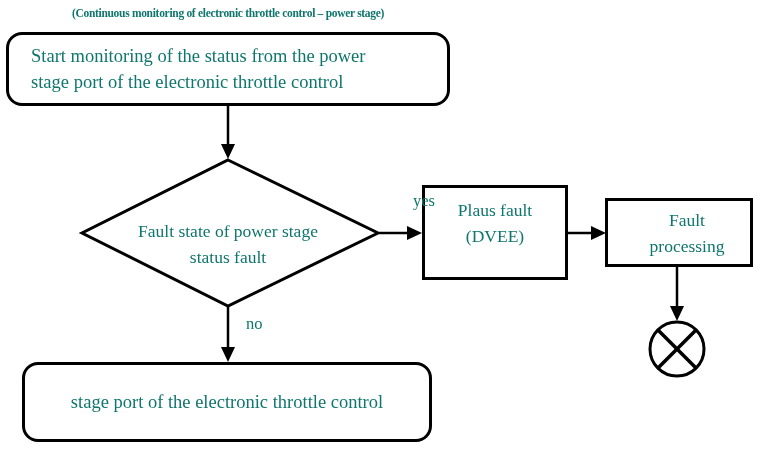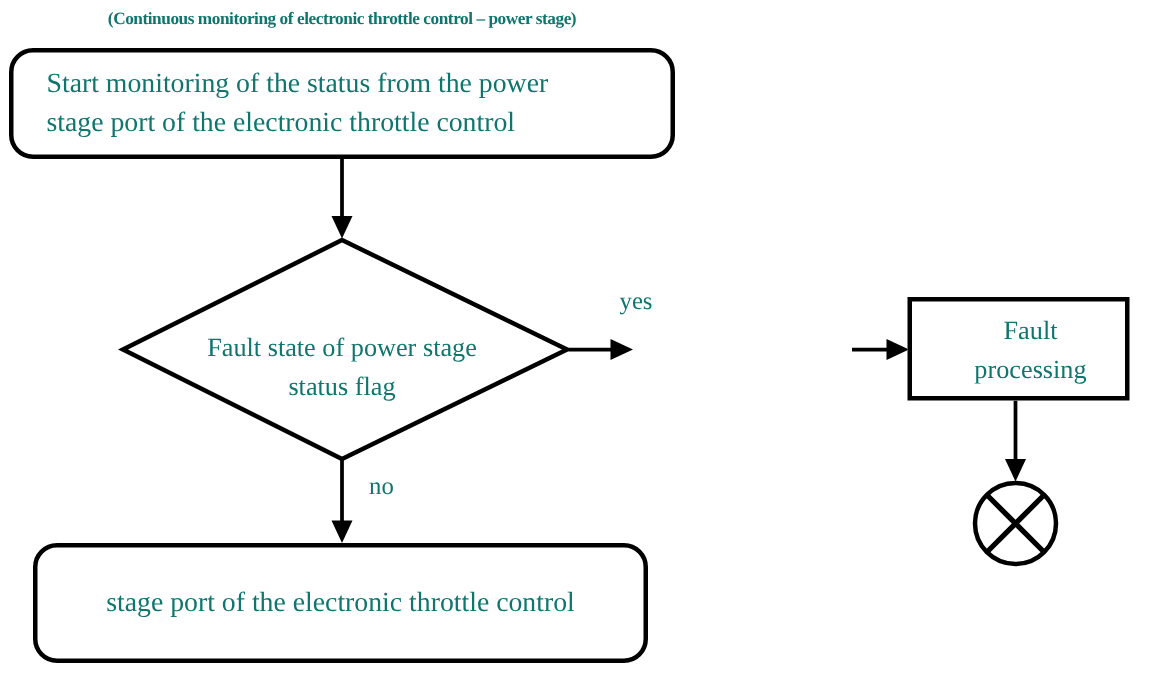--- a/index.html
+++ b/index.html
@@ -126,23 +126,27 @@
 
   <div class="diagram-title">(Continuous monitoring of electronic throttle control – power stage)</div>
 
   <div class="node rounded start-node">
     <div class="terminal-text">Start monitoring of the status from the power</div>
     <div class="terminal-text">stage port of the electronic throttle control</div>
   </div>
 
   <div class="diamond-label">
     <div>Fault state of power stage</div>
-    <div>status flag</div>
+    <div>status fault</div>
   </div>
 
+  <div class="node plaus-node">
+    <div class="process-text">Plaus fault</div>
+    <div class="process-text">(DVEE)</div>
+  </div>
 
   <div class="node fault-node">
     <div class="process-text">Fault</div>
     <div class="process-text">processing</div>
   </div>
 
   <div class="node rounded end-node">
     <div class="terminal-text">stage port of the electronic throttle control</div>
   </div>
 

